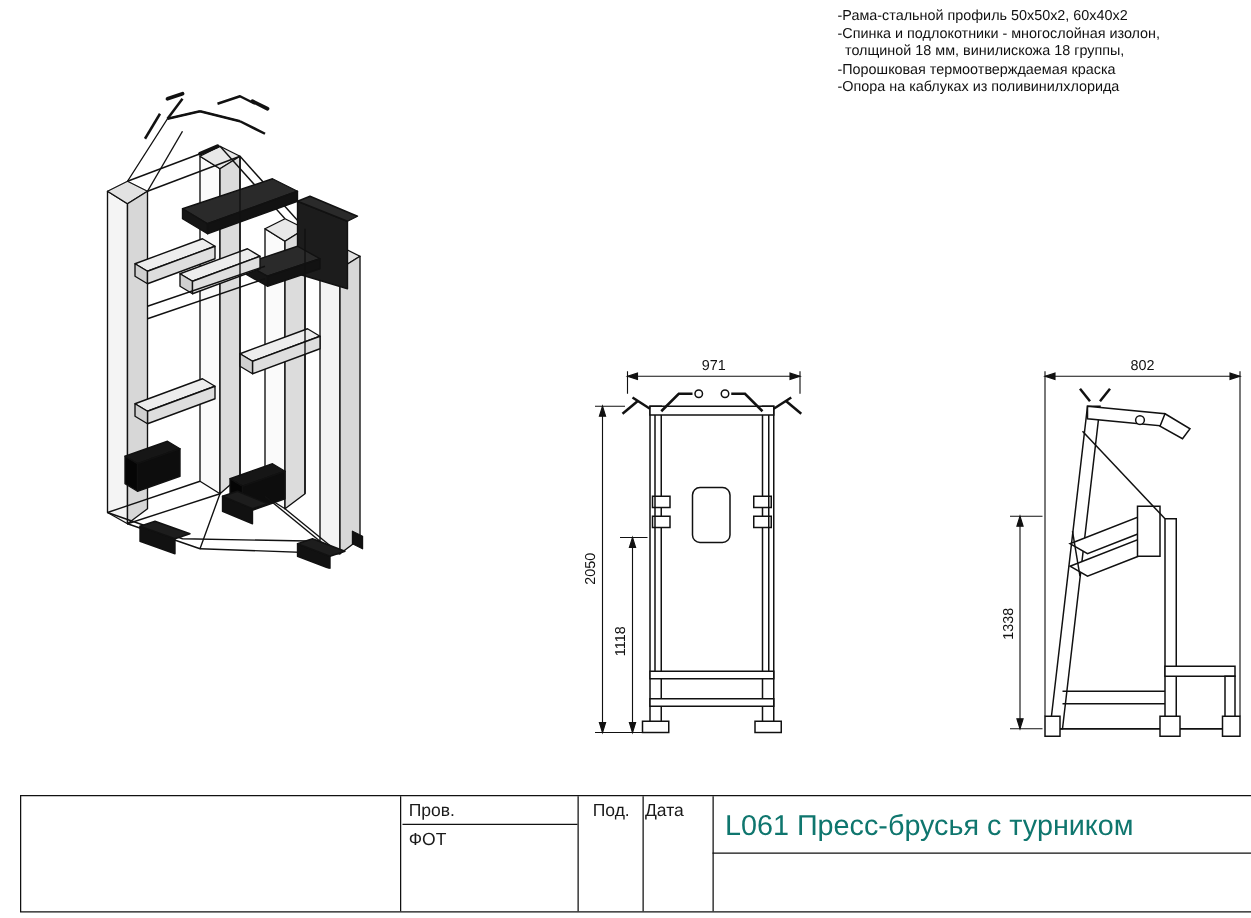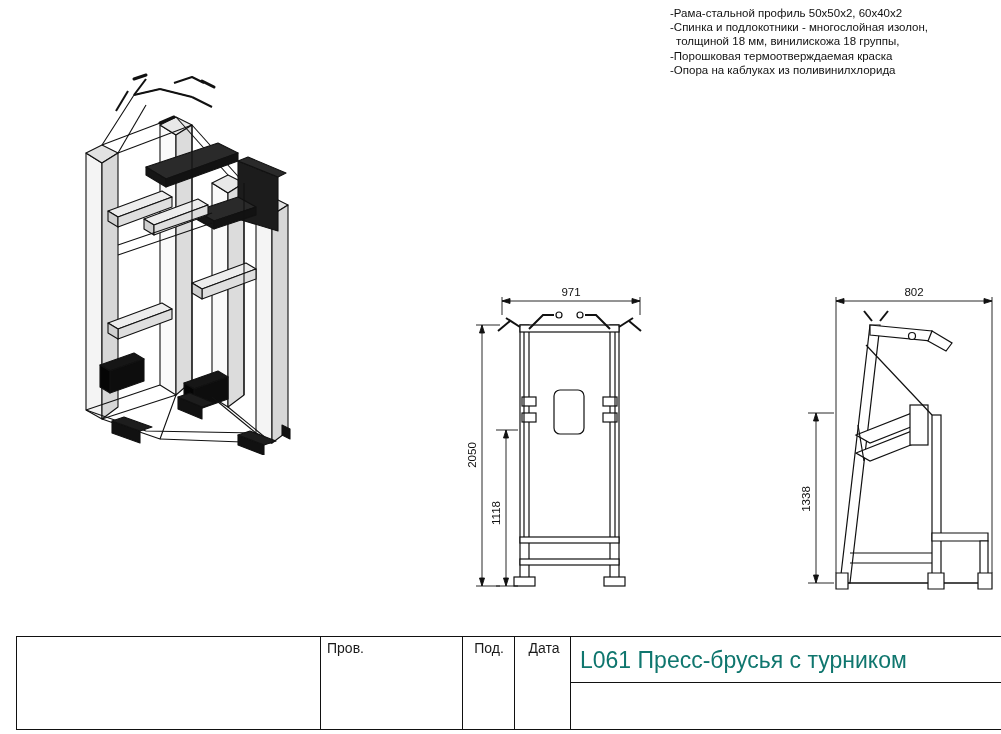--- a/index.html
+++ b/index.html
@@ -18,21 +18,21 @@
   .tb .hline{position:absolute;left:0;right:0;height:1.2px;background:#111;}
 
   .logo-cell{position:absolute;left:0;top:0;width:303px;height:92px;}
   .logo{position:absolute;left:14px;top:24px;width:275px;height:48px;}
 
   .rowlabels{position:absolute;left:305px;top:0;width:140px;height:92px;font-size:14px;}
   .rowlabels div{height:23px;line-height:23px;padding-left:5px;box-sizing:border-box;border-bottom:1.2px solid #111;}
   .rowlabels div:last-child{border-bottom:none;}
 
   .hdr-pod{position:absolute;left:447px;top:0;width:50px;height:23px;line-height:23px;text-align:center;font-size:14px;}
-  .hdr-data{position:absolute;left:499px;top:0;width:56px;height:23px;line-height:23px;text-align:center;font-size:14px;}
+  .hdr-data{position:absolute;left:499px;top:0;width:56px;height:23px;line-height:23px;font-size:14px;}
 
   .title-main{position:absolute;left:563px;top:0;width:430px;height:46px;line-height:46px;font-size:23px;color:#0f766e;}
 
   
   svg{display:block;}
   .dim-txt{font-family:"Liberation Sans",sans-serif;font-size:11.5px;fill:#111;}
 </style>
 </head>
 <body>
 
@@ -253,20 +253,21 @@
     <text class="dim-txt" x="18" y="214" text-anchor="middle" transform="rotate(-90 18 214)">1338</text>
   </svg>
 
   <div class="tb">
 
 
     <div class="vline" style="left:303px;"></div>
 
     <div class="rowlabels">
       <div>Пров.</div>
+      <div>ФОТ</div>
     </div>
 
     <div class="vline" style="left:445px;"></div>
     <div class="vline" style="left:497px;"></div>
     <div class="vline" style="left:553px;"></div>
 
     <div class="hline" style="top:22px;left:445px;right:548px;"></div>
     <div class="hline" style="top:45px;left:553px;right:0;"></div>
     <div class="hline" style="top:45px;left:445px;right:548px;"></div>
     <div class="hline" style="top:68px;left:445px;right:548px;"></div>

